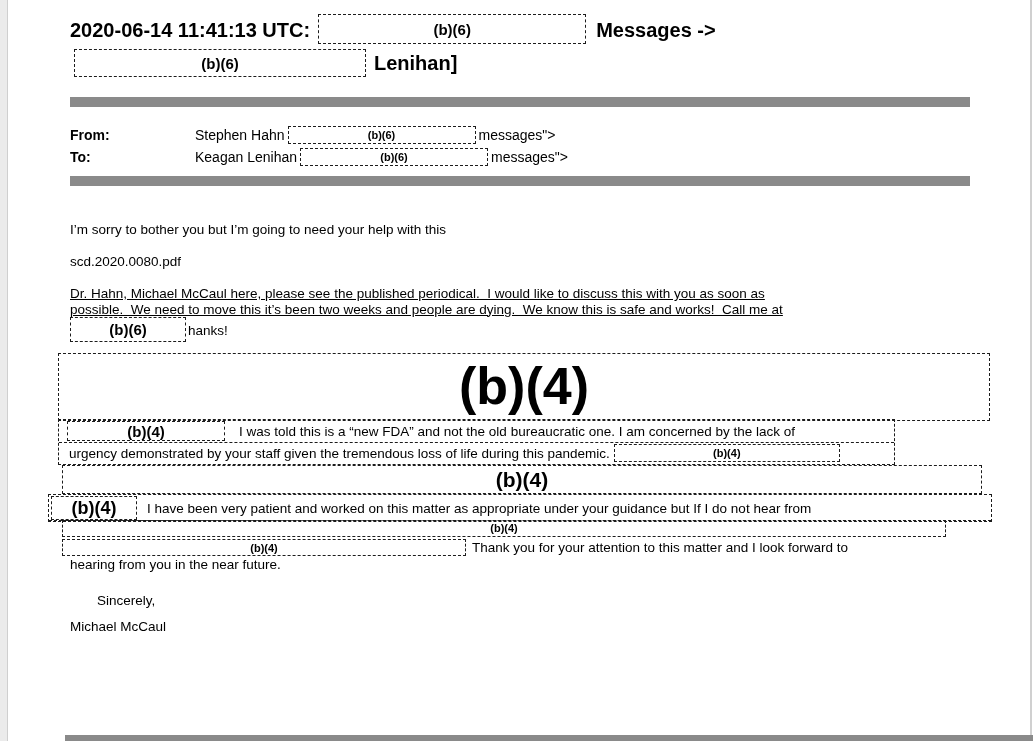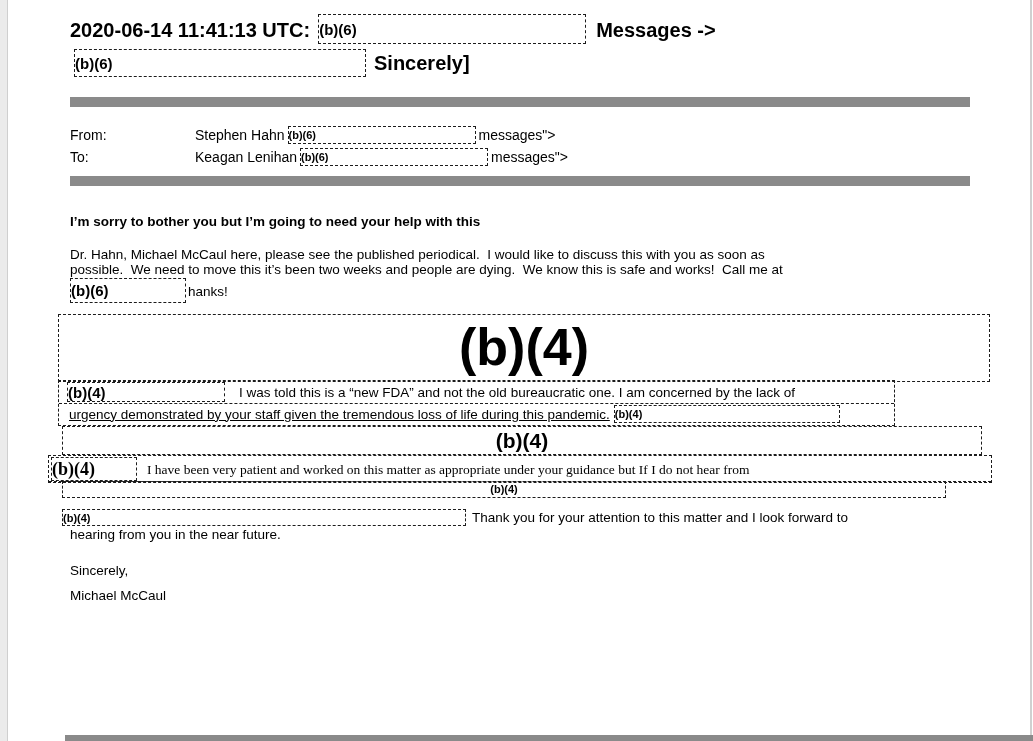--- a/index.html
+++ b/index.html
@@ -24,117 +24,118 @@
     position:absolute; left:9px; top:0; right:3px; bottom:0;
     background:#fff;
   }
   .content { padding:14px 40px 0 61px; }
 
   
   .hdr { font-size:20px; font-weight:bold; line-height:33px; white-space:nowrap; }
   .rbox {
     display:inline-block;
     border:1px dashed #1c1c1c;
-    text-align:left;
+    text-align:center;
     font-weight:bold;
     overflow:hidden;
   }
   .rbox-h1 { width:268px; height:30px; font-size:15px; line-height:29px; vertical-align:-7px; margin:0 10px 0 8px; }
   .rbox-h2 { width:292px; height:28px; font-size:15px; line-height:27px; vertical-align:-7px; margin:0 8px 0 4px; }
 
   .sep { height:10px; background:#8a8a8a; width:900px; }
   .sep1 { margin-top:17px; }
   .sep2 { margin-top:8px; }
 
   
   .meta { margin-top:17px; font-size:14px; line-height:22px; }
   .meta-row { white-space:nowrap; }
-  .meta-label { display:inline-block; width:125px; font-weight:normal; }
+  .meta-label { display:inline-block; width:125px; font-weight:bold; }
   .rbox-meta { width:188px; height:18px; font-size:11px; line-height:17px; vertical-align:-4px; margin:0 3px; }
 
   
   .bodytxt { font-size:13.5px; line-height:15.5px; }
   .pre { white-space:pre-wrap; }
-  .p1 { margin-top:28px;font-weight:bold; }
+  .p1 { margin-top:36px; }
   .p2 { margin-top:16px; }
   .attach { margin-top:16px; }
-  .p3 { margin-top:17px; }
+  .p3 { margin-top:17px;text-decoration:underline; }
   .p3c { height:27px; }
   .rbox-p3 { width:116px; height:25px; font-size:15px; line-height:24px; vertical-align:-7px; margin-right:2px; }
 
   .bigbox {
     margin:9px 0 0 -12px; width:932px; height:68px;
     border:1px dashed #1c1c1c;
     text-align:center; font-weight:bold; font-size:52px; line-height:64px;
   }
   .p4 { margin:-2px 0 0 -12px; width:837px; border:1px dashed #1c1c1c; padding:0 0 1px 0; }
   .p4 .l1 { border-bottom:1px dashed #1c1c1c; padding:1px 0 1px 0; height:23px; white-space:nowrap; }
   .rbox-p4lead { width:158px; height:20px; font-size:15px; line-height:19px; vertical-align:-5px; margin:0 14px 0 8px; }
-  .p4 .l2 { padding:1px 0 0 10px; height:20px; white-space:nowrap;text-decoration:underline; }
+  .p4 .l2 { padding:1px 0 0 10px; height:20px; white-space:nowrap; }
   .rbox-p4tail { width:226px; height:18px; font-size:11px; line-height:17px; vertical-align:-4px; margin-left:4px; }
 
   .midbox {
     margin:0 0 0 -8px; width:920px; height:29px;
     border:1px dashed #1c1c1c;
     text-align:center; font-weight:bold; font-size:21px; line-height:27px;
   }
-  .p5 { margin:0 0 0 -22px; width:944px; border:1px dashed #1c1c1c;font-family:Liberation Serif, serif; }
+  .p5 { margin:0 0 0 -22px; width:944px; border:1px dashed #1c1c1c; }
   .p5 .l1 { border-bottom:1px dashed #1c1c1c; padding:1px 0; height:26px; white-space:nowrap; }
   .rbox-p5lead { width:86px; height:24px; font-size:18px; line-height:22px; vertical-align:-7px; margin:0 10px 0 2px; }
   .p5 .l2 { padding:0 0 1px 22px; height:17px; white-space:nowrap; }
 
   .stripbox {
     margin:-2px 0 0 -8px; width:884px; height:17px;
     border:1px dashed #1c1c1c;
     text-align:center; font-weight:bold; font-size:11px; line-height:15px;
   }
-  .p6l1 { margin-top:11px; height:18px; white-space:nowrap; }
+  .p6l1 { margin-top:2px; height:18px; white-space:nowrap; }
   .rbox-p6lead { width:404px; height:17px; font-size:11px; line-height:16px; vertical-align:-4px; margin:0 6px 0 -8px; }
   .p6l2 { height:16px; }
 
-  .closing { margin-top:20px; }
+  .closing { margin-top:20px;margin-left:27px; }
   .signature { margin-top:10px; }
 
   .bottom-bar {
     position:absolute; left:65px; right:0; bottom:0; height:6px;
     background:#8a8a8a;
   }
 </style>
 </head>
 <body>
 
 <div class="left-edge"></div>
 <div class="right-edge"></div>
 
 <div class="page">
   <div class="content">
 
     <div class="hdr">
       <div><span>2020-06-14 11:41:13 UTC:</span><span class="rbox rbox-h1">(b)(6)</span><span>Messages -&gt;</span>
       </div>
-      <div><span class="rbox rbox-h2">(b)(6)</span><span>Sincerely]</span>
+      <div><span class="rbox rbox-h2">(b)(6)</span><span>Lenihan]</span>
       </div>
     </div>
 
     <div class="sep sep1"></div>
 
     <div class="meta">
       <div class="meta-row"><span class="meta-label">From:</span><span>Stephen Hahn</span><span class="rbox rbox-meta">(b)(6)</span><span>messages"&gt;</span>
       </div>
       <div class="meta-row"><span class="meta-label">To:</span><span>Keagan Lenihan</span><span class="rbox rbox-meta">(b)(6)</span><span>messages"&gt;</span>
       </div>
     </div>
 
     <div class="sep sep2"></div>
 
     <div class="bodytxt">
 
       <div class="p1">I’m sorry to bother you but I’m going to need your help with this</div>
 
 
+      <div class="attach">scd.2020.0080.pdf</div>
 
       <div class="p3 pre">Dr. Hahn, Michael McCaul here, please see the published periodical.  I would like to discuss this with you as soon as
 possible.  We need to move this it’s been two weeks and people are dying.  We know this is safe and works!  Call me at</div>
       <div class="p3c"><span class="rbox rbox-p3">(b)(6)</span><span>hanks!</span>
       </div>
 
       <div class="bigbox">(b)(4)</div>
 
       <div class="p4">
         <div class="l1"><span class="rbox rbox-p4lead">(b)(4)</span><span>I was told this is a “new FDA” and not the old bureaucratic one.  I am concerned by the lack of</span>

